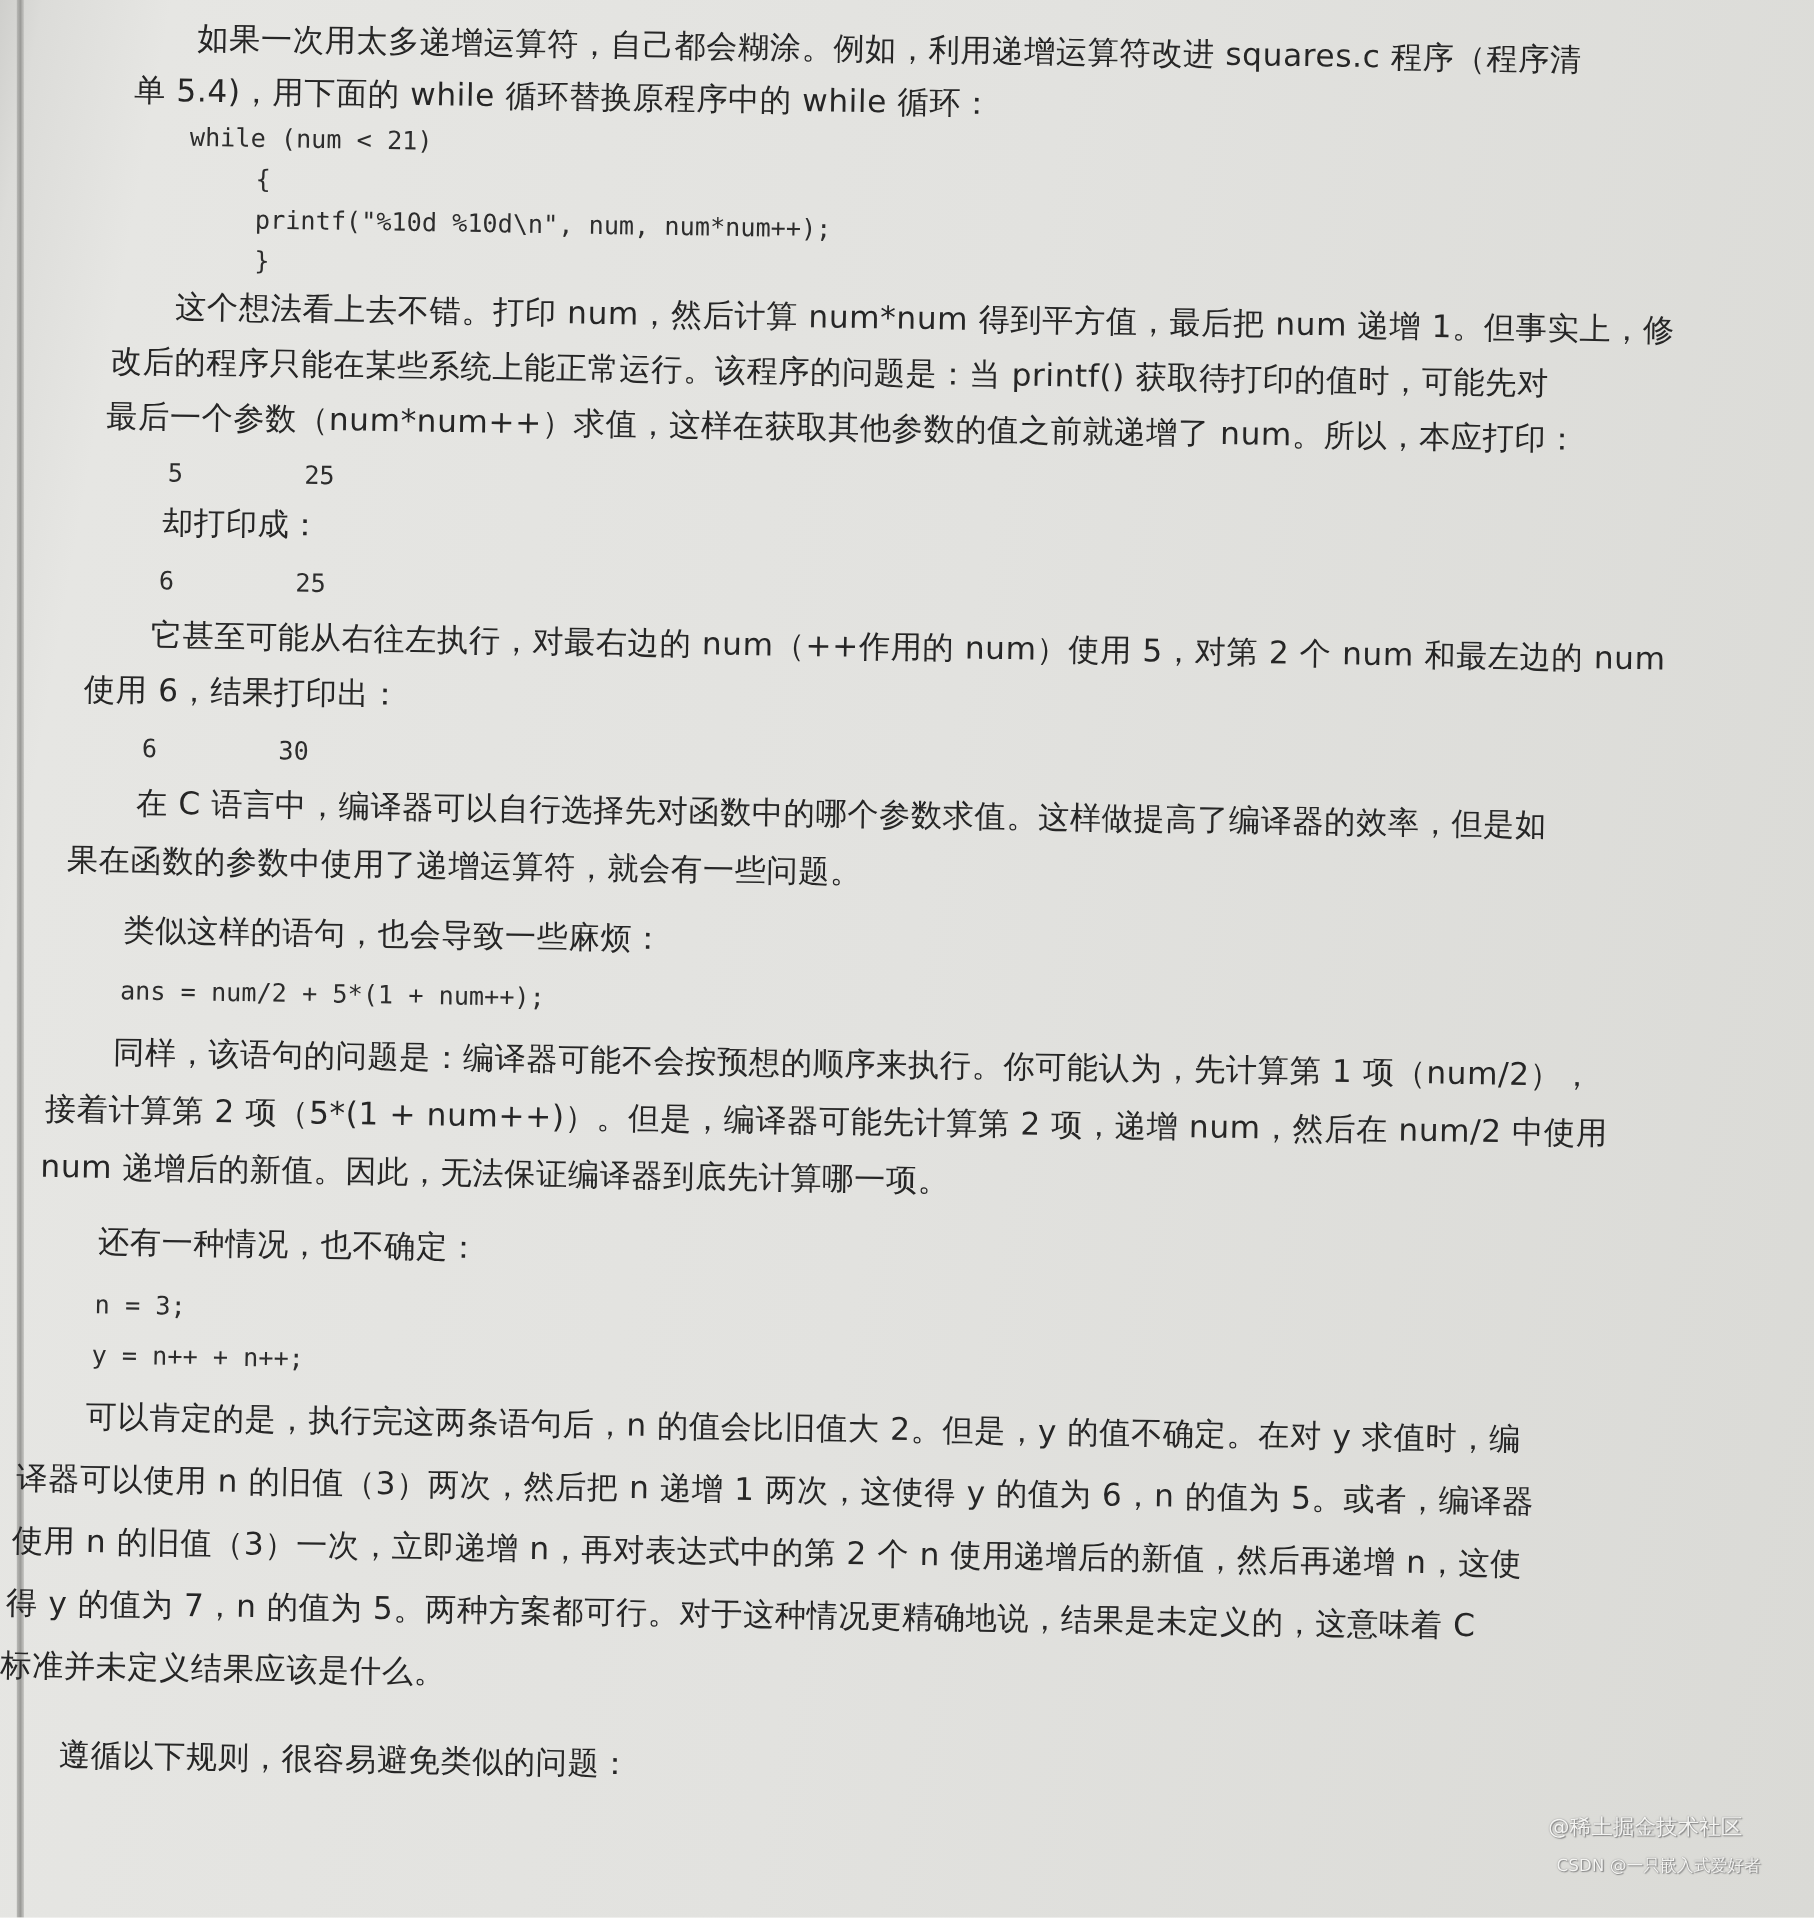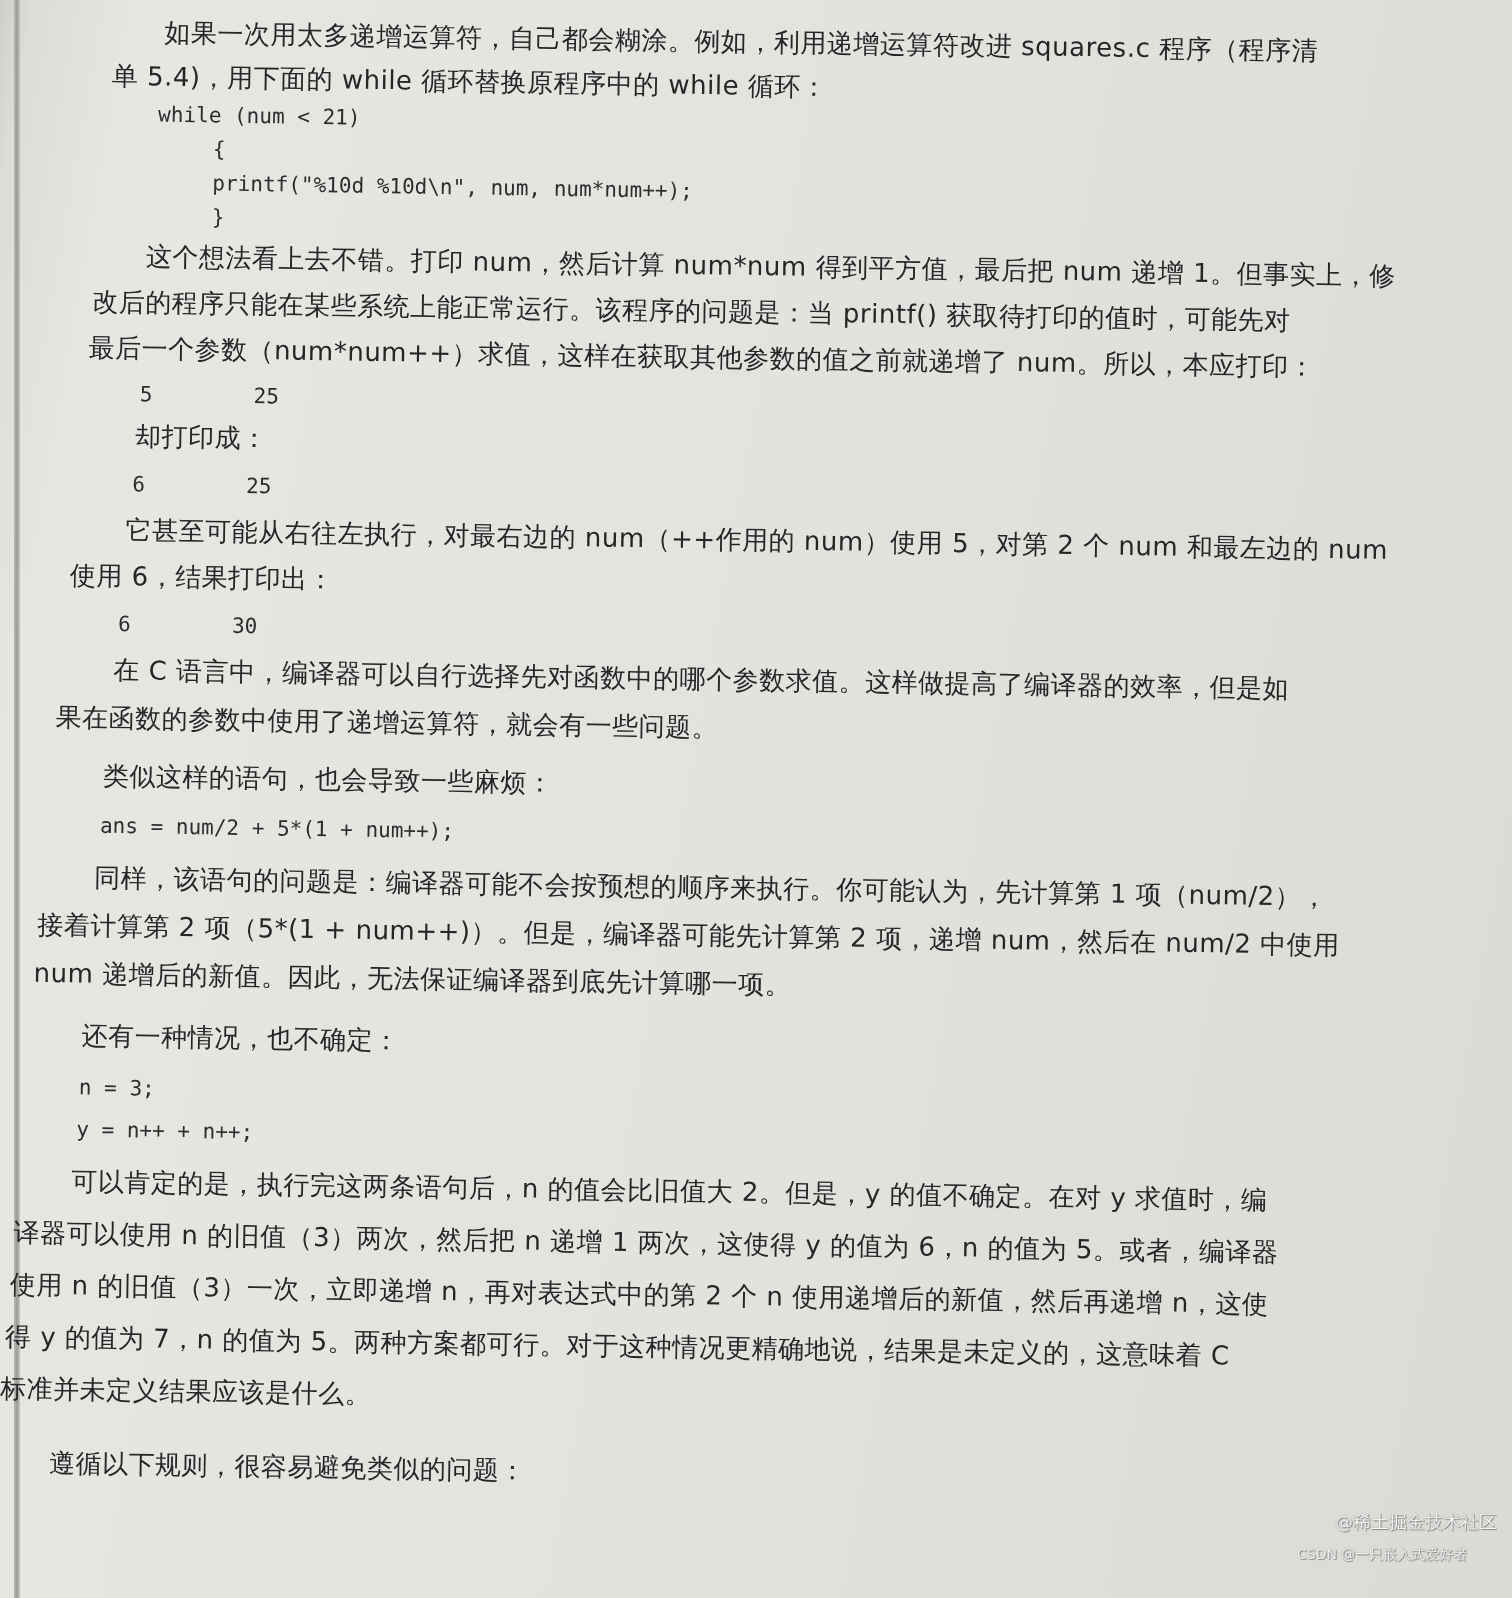--- a/index.html
+++ b/index.html
@@ -77,14 +77,14 @@
 
   <div class="line" style="left:90px; top:1164px;">可以肯定的是，执行完这两条语句后，n 的值会比旧值大 2。但是，y 的值不确定。在对 y 求值时，编</div>
   <div class="line" style="left:33px; top:1216px;">译器可以使用 n 的旧值（3）两次，然后把 n 递增 1 两次，这使得 y 的值为 6，n 的值为 5。或者，编译器</div>
   <div class="line" style="left:30px; top:1268px;">使用 n 的旧值（3）一次，立即递增 n，再对表达式中的第 2 个 n 使用递增后的新值，然后再递增 n，这使</div>
   <div class="line" style="left:26px; top:1320px;">得 y 的值为 7，n 的值为 5。两种方案都可行。对于这种情况更精确地说，结果是未定义的，这意味着 C</div>
   <div class="line" style="left:22px; top:1372px;">标准并未定义结果应该是什么。</div>
 
   <div class="line" style="left:72px; top:1446px;">遵循以下规则，很容易避免类似的问题：</div>
 </div>
 
-<div class="watermark" style="left:1290px; top:1510px; font-size:18px;margin-left:45px;">@稀土掘金技术社区</div>
+<div class="watermark" style="left:1290px; top:1510px; font-size:18px;">@稀土掘金技术社区</div>
 <div class="watermark" style="left:1297px; top:1546px; font-size:14px;">CSDN @一只嵌入式爱好者</div>
 
 </body></html>

